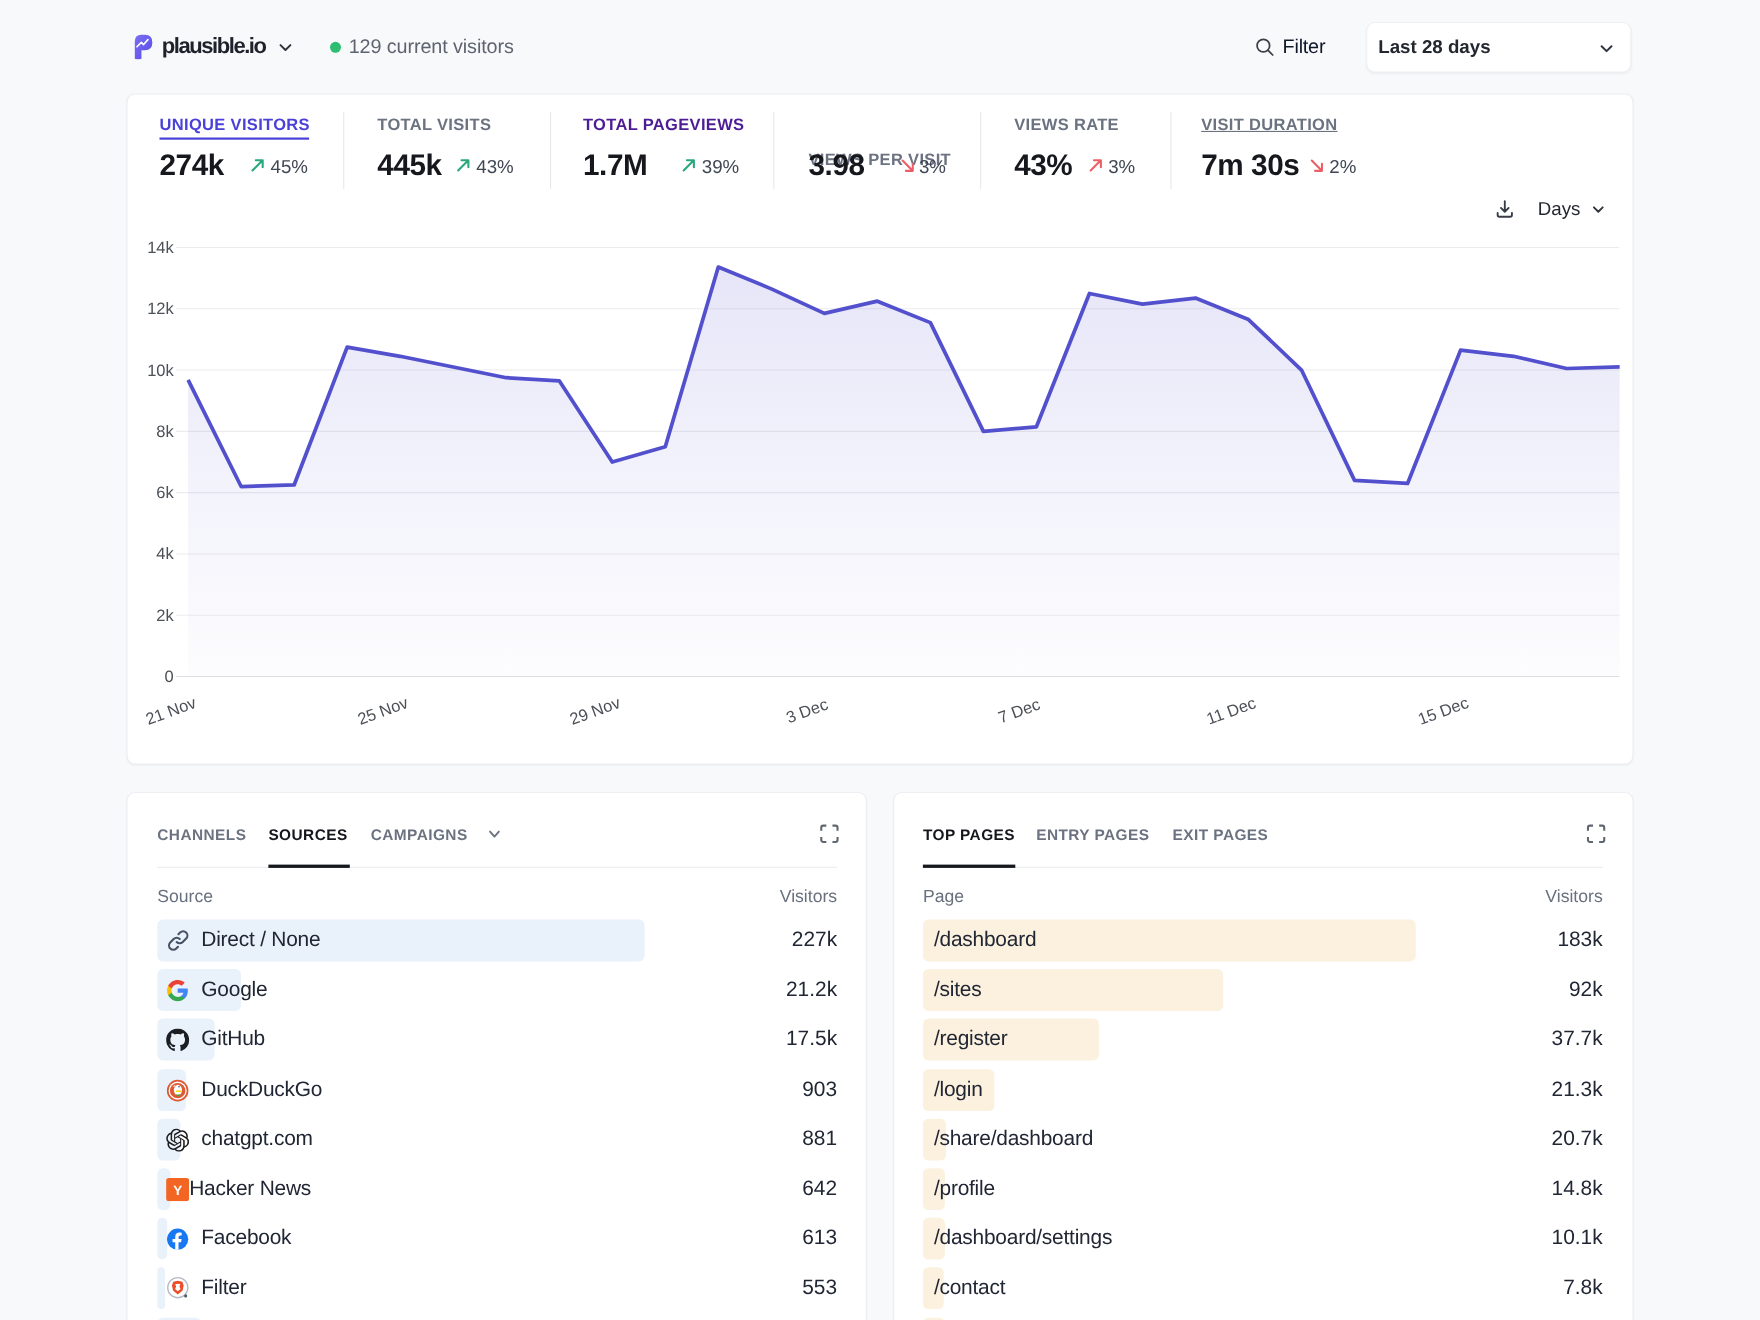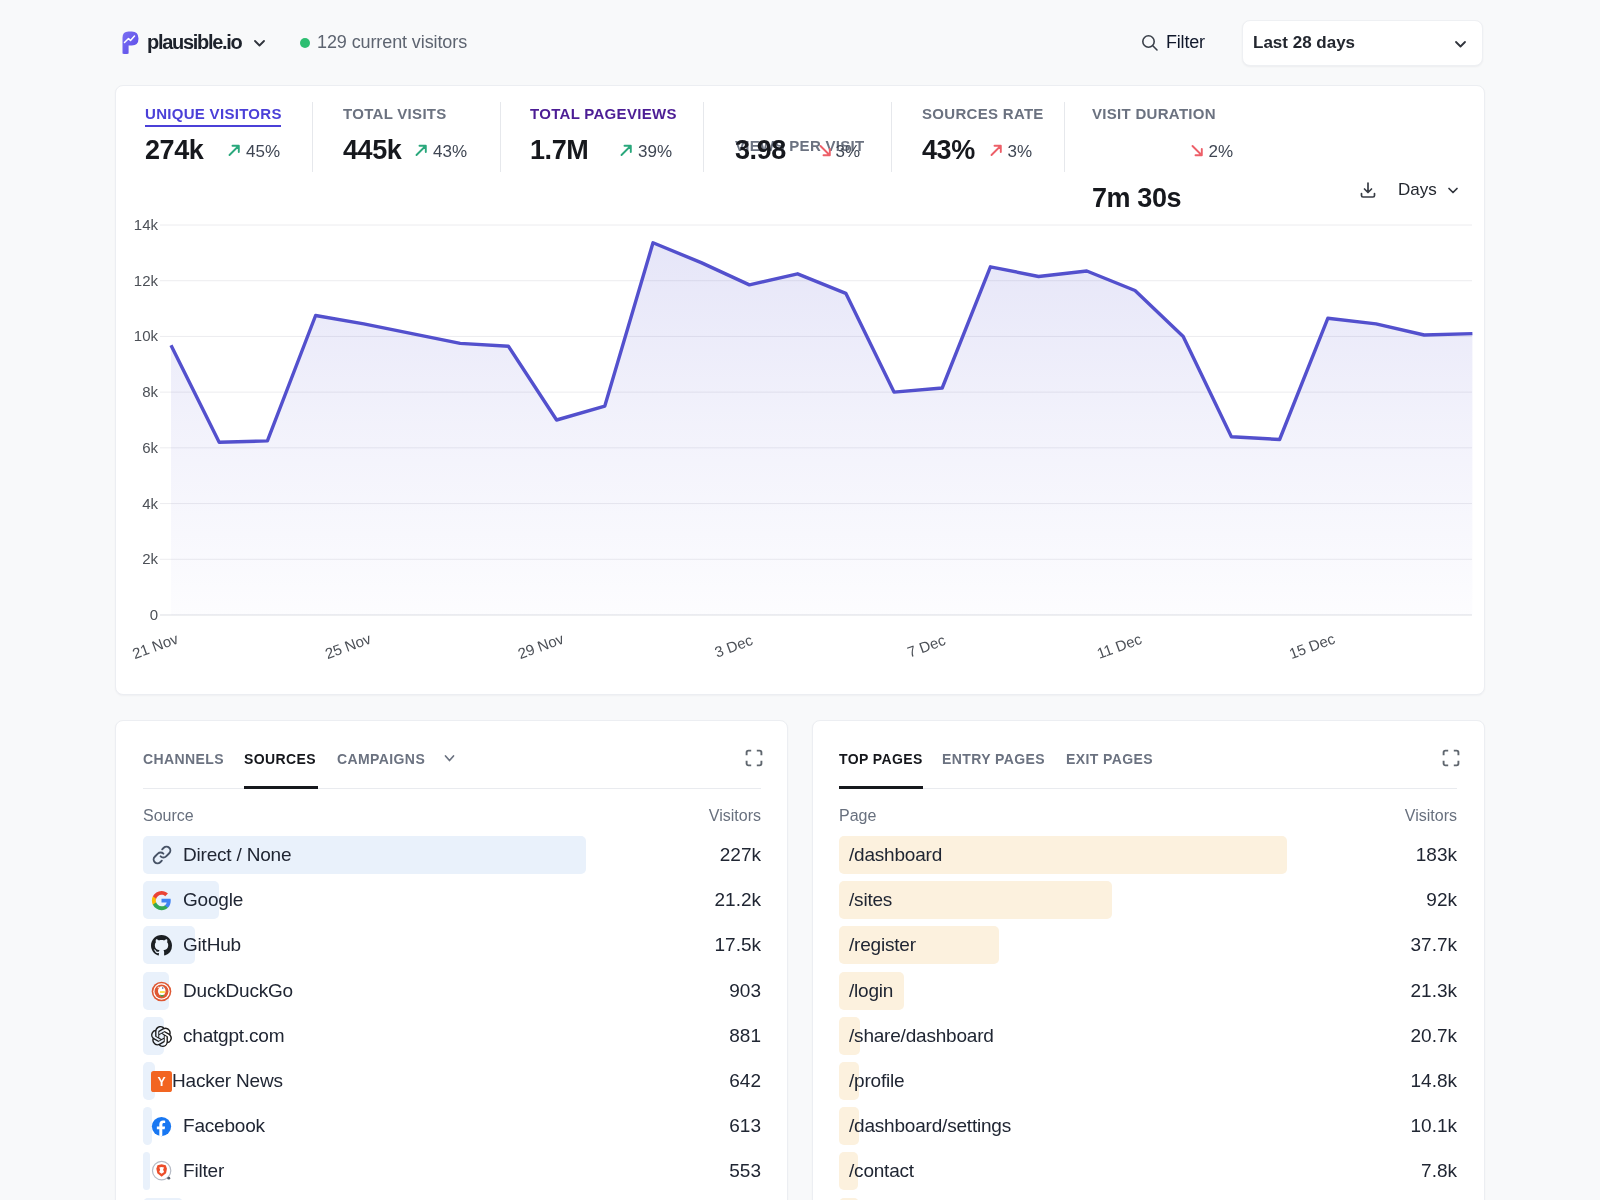--- a/index.html
+++ b/index.html
@@ -83,30 +83,30 @@
     </div>
     <div class="abs delta" style="left:672px; top:143px; line-height:17px; transform:translateX(-100%);">39%</div>
     <div class="abs" style="left:735px; top:106px; font-size:15px; font-weight:600; letter-spacing:.3px; color:#6b7280; line-height:16px;margin-top:32px;">VIEWS PER VISIT</div>
     <div class="abs num" style="left:735px; top:137px; line-height:27px;">3.98</div>
     <div class="abs" style="left:818px; top:141px; width:15px; height:15px;">
       <svg width="15" height="15" viewBox="0 0 15 15" style="position:absolute; top:2px;">
         <path d="M2.5 3 L11.5 12 M5.5 12.3 H11.8 V6" fill="none" stroke="#ed5f68" stroke-width="1.9" stroke-linecap="round" stroke-linejoin="round"></path>
       </svg>
     </div>
     <div class="abs delta" style="left:860px; top:143px; line-height:17px; transform:translateX(-100%);">3%</div>
-    <div class="abs" style="left:922px; top:106px; font-size:15px; font-weight:600; letter-spacing:.3px; color:#6b7280; line-height:16px;">SOURCES RATE</div>
+    <div class="abs" style="left:922px; top:106px; font-size:15px; font-weight:600; letter-spacing:.3px; color:#6b7280; line-height:16px;">VIEWS RATE</div>
     <div class="abs num" style="left:922px; top:137px; line-height:27px;">43%</div>
     <div class="abs" style="left:989px; top:141px; width:15px; height:15px;">
       <svg width="15" height="15" viewBox="0 0 15 15" style="position:absolute; top:2px;">
         <path d="M2.5 12 L11.5 3 M5.5 2.7 H11.8 V9" fill="none" stroke="#ed5f68" stroke-width="1.9" stroke-linecap="round" stroke-linejoin="round"></path>
       </svg>
     </div>
     <div class="abs delta" style="left:1032px; top:143px; line-height:17px; transform:translateX(-100%);">3%</div>
-    <div class="abs" style="left:1092px; top:106px; font-size:15px; font-weight:600; letter-spacing:.3px; color:#6b7280; line-height:16px;">VISIT DURATION</div>
-    <div class="abs num" style="left:1092px; top:137px; line-height:27px;margin-top:48px;">7m 30s</div>
+    <div class="abs" style="left:1092px; top:106px; font-size:15px; font-weight:600; letter-spacing:.3px; color:#6b7280; line-height:16px;text-decoration:underline;">VISIT DURATION</div>
+    <div class="abs num" style="left:1092px; top:137px; line-height:27px;">7m 30s</div>
     <div class="abs" style="left:1190px; top:141px; width:15px; height:15px;">
       <svg width="15" height="15" viewBox="0 0 15 15" style="position:absolute; top:2px;">
         <path d="M2.5 3 L11.5 12 M5.5 12.3 H11.8 V6" fill="none" stroke="#ed5f68" stroke-width="1.9" stroke-linecap="round" stroke-linejoin="round"></path>
       </svg>
     </div>
     <div class="abs delta" style="left:1233px; top:143px; line-height:17px; transform:translateX(-100%);">2%</div>
     <div class="vdiv" style="left:312px;"></div>
     <div class="vdiv" style="left:500px;"></div>
     <div class="vdiv" style="left:703px;"></div>
     <div class="vdiv" style="left:891px;"></div>

